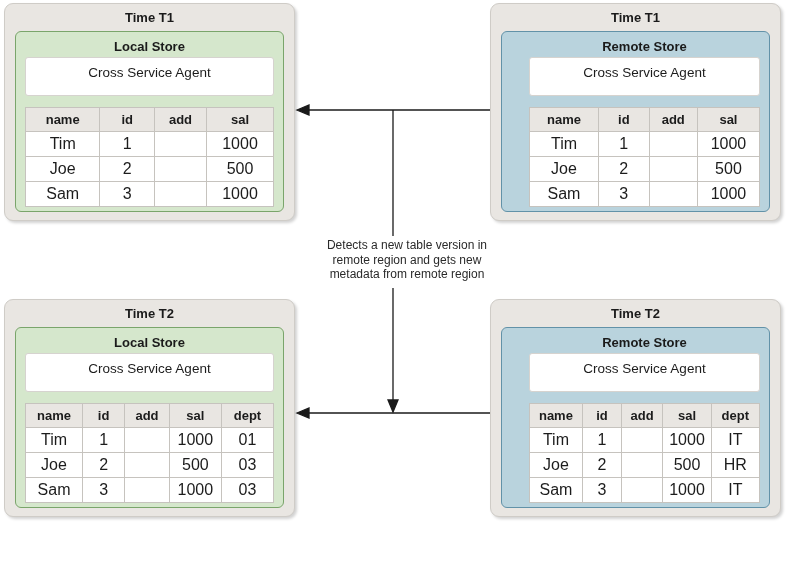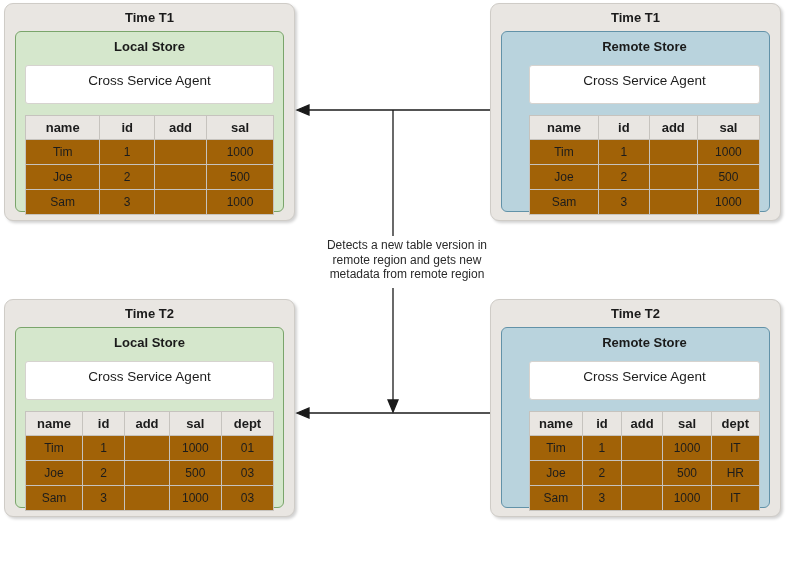--- a/index.html
+++ b/index.html
@@ -26,41 +26,41 @@
   .store.local{
     background:var(--local-bg,#d5e7cc);
     border:1.5px solid var(--local-border,#7aa56b);
   }
   .store.remote{
     background:var(--remote-bg,#b9d3dd);
     border:1.5px solid var(--remote-border,#6292a8);
     padding-left:27px;
   }
   .store-title{
-    height:33px;line-height:30px;text-align:center;
+    height:25px;line-height:30px;text-align:center;
     font-weight:bold;font-size:13px;color:#1a1a1a;
   }
   .agent-box{
     height:39px;line-height:29px;text-align:center;
     background:#ffffff;border:1px solid var(--white-box-border,#d6d3cf);
     border-radius:3px;font-size:13.5px;margin-bottom:11px;
     box-sizing:border-box;
   }
   table.dtable{
-    width:100%;border-collapse:collapse;background:#a16207;table-layout:fixed;
+    width:100%;border-collapse:collapse;background:#ffffff;table-layout:fixed;
   }
   table.dtable th, table.dtable td{
     border:1px solid var(--table-border,#c6c3be);
     text-align:center;padding:0;overflow:hidden;white-space:nowrap;
   }
   table.dtable th{
     height:23px;font-size:13px;font-weight:bold;
     background:var(--table-header-bg,#e9e6e2);
   }
-  table.dtable td{height:24px;font-size:12px;font-weight:normal;}
+  table.dtable td{height:24px;font-size:16px;font-weight:normal;}
   .note{
     position:absolute;text-align:center;font-size:12px;line-height:14.5px;color:#2a2a2a;
   }
   #arrows{position:absolute;left:0;top:0;pointer-events:none;}
 </style>
 </head>
 <body>
 
 <div id="stage">
 

